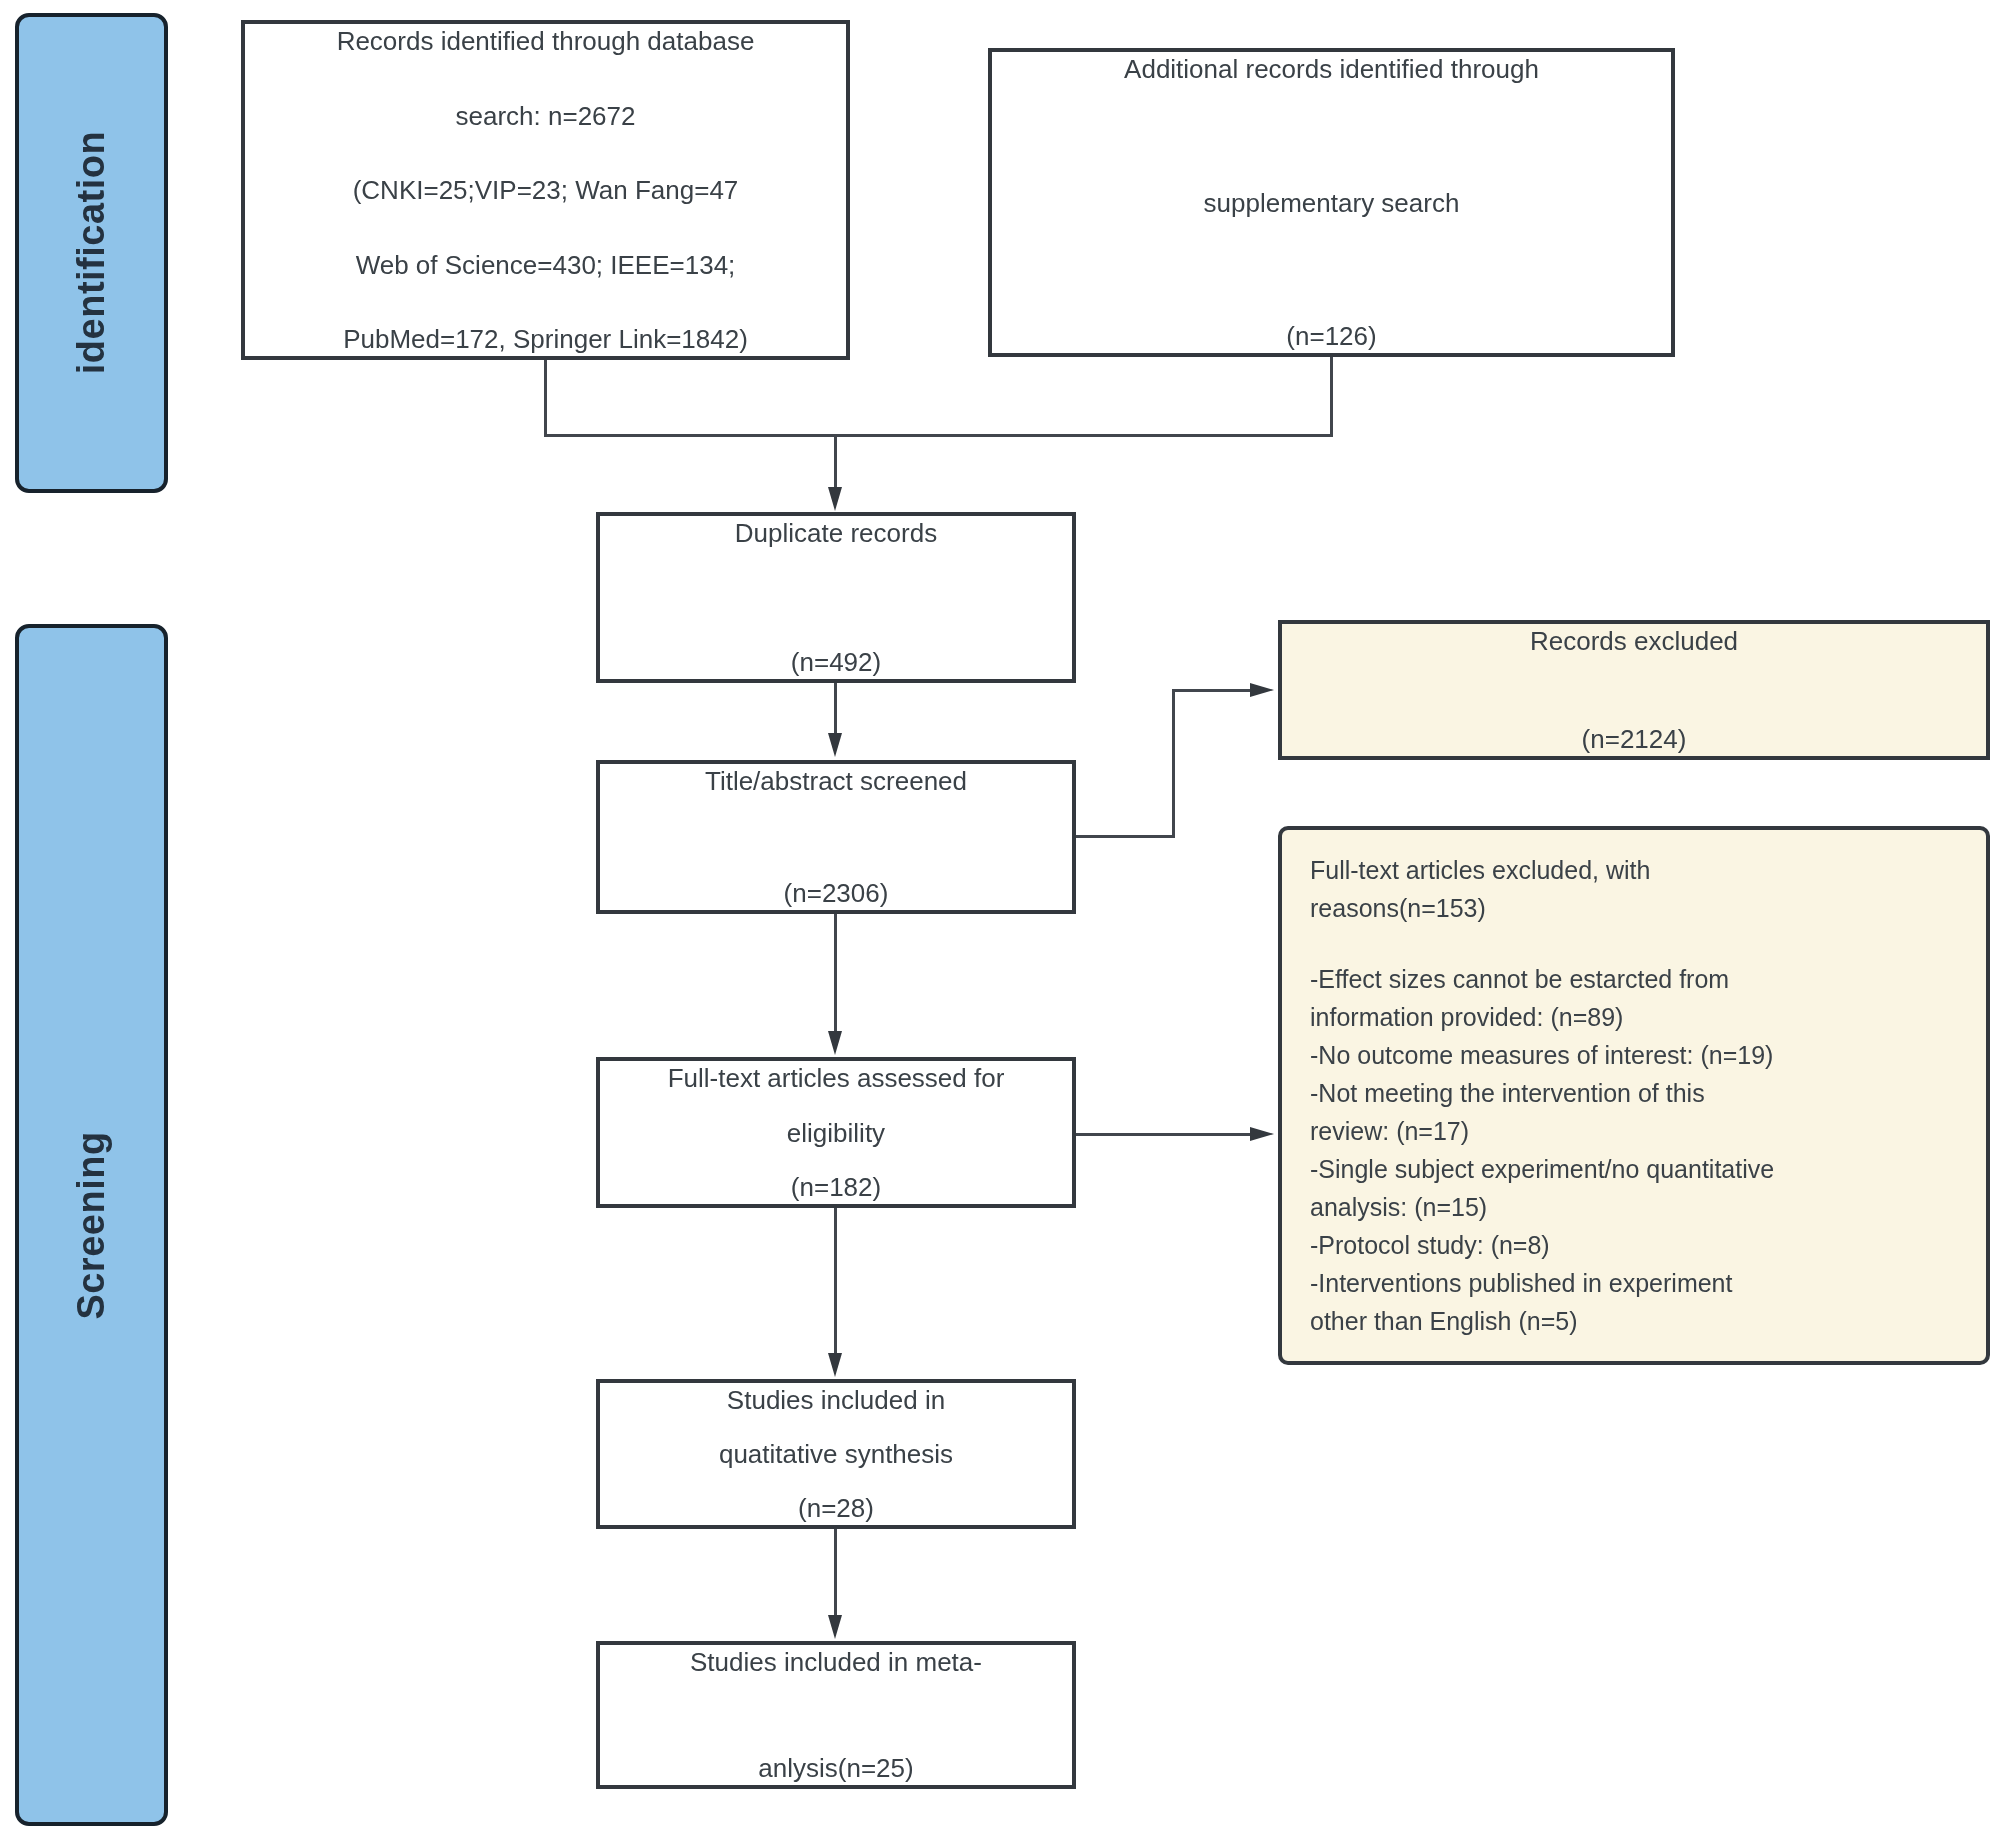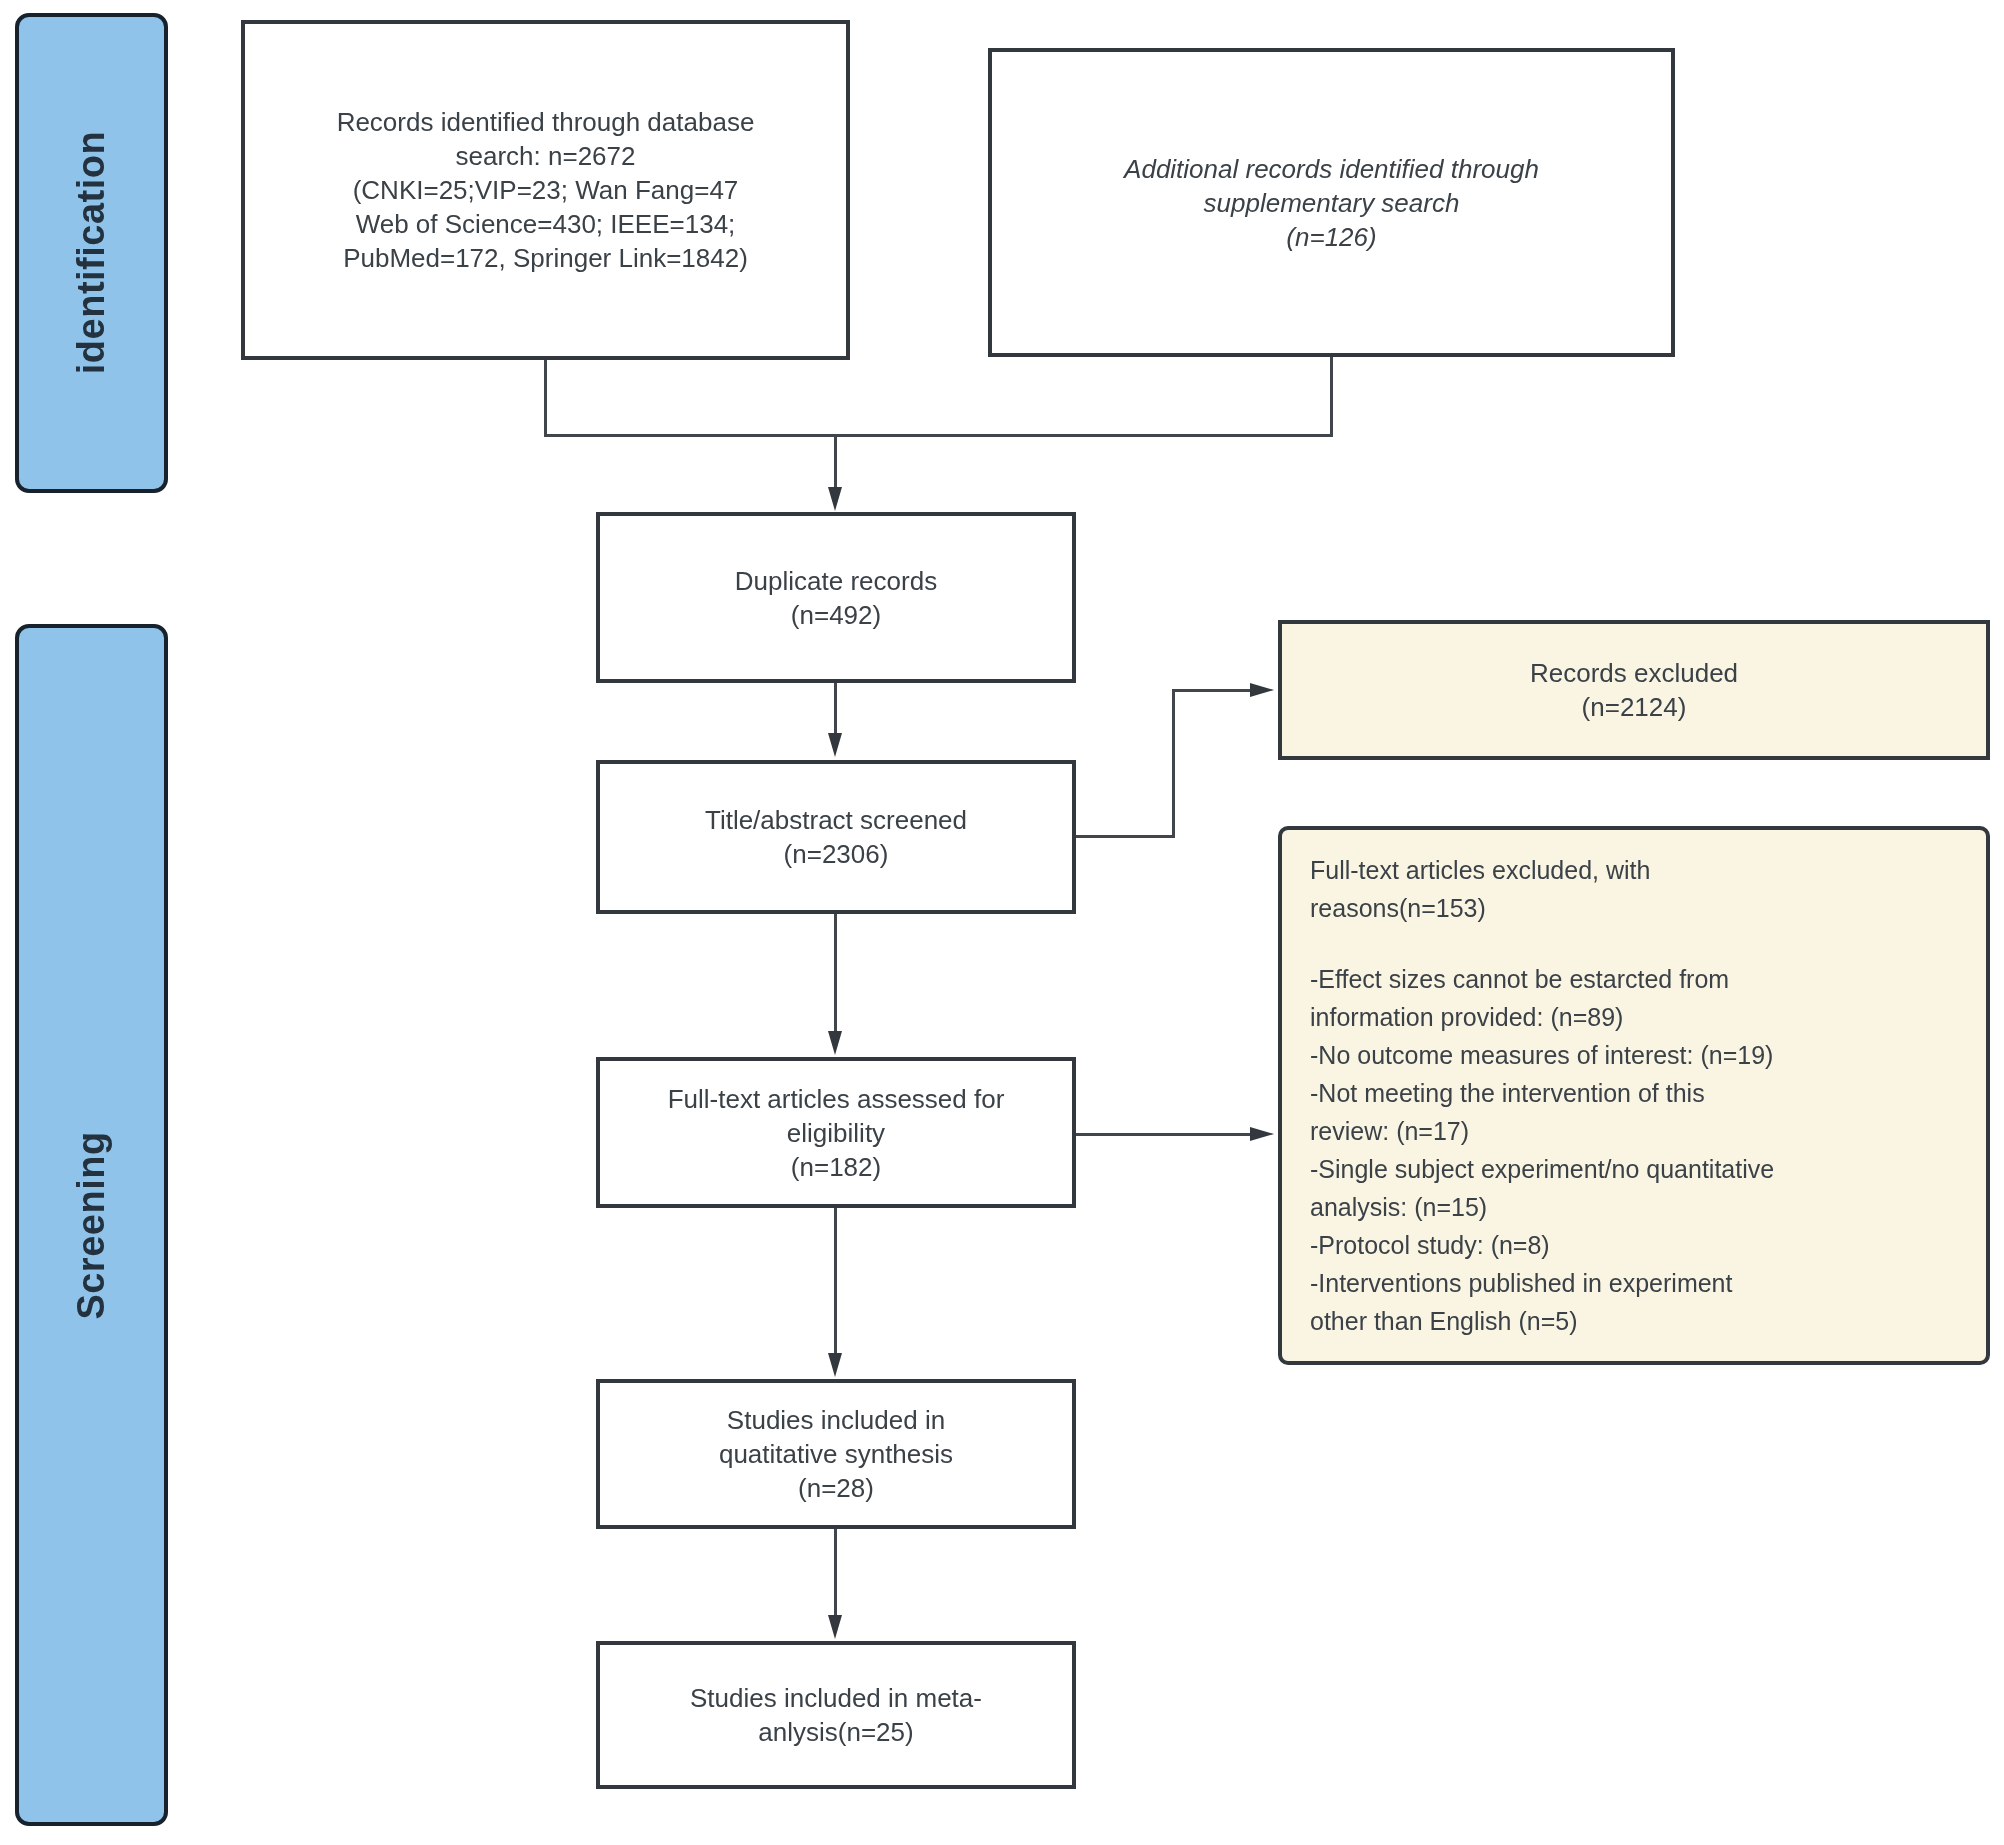--- a/index.html
+++ b/index.html
@@ -37,21 +37,21 @@
   }
   
   .node {
     position: absolute;
     background: #ffffff;
     border: 4px solid #33383e;
     box-sizing: border-box;
     display: flex;
     flex-direction: column;
     align-items: center;
-    justify-content: center;
+    justify-content: space-between;
     text-align: center;
   }
   .node .ln {
     font-size: 26px;
     line-height: 34px;
     white-space: nowrap;
     color: #3a4147;
   }
   .beige {
     background: #faf5e3;
@@ -101,21 +101,21 @@
   </div>
 
   <div class="node" style="left:241px; top:20px; width:609px; height:340px;">
     <div class="ln">Records identified through database</div>
     <div class="ln">search: n=2672</div>
     <div class="ln">(CNKI=25;VIP=23; Wan Fang=47</div>
     <div class="ln">Web of Science=430; IEEE=134;</div>
     <div class="ln">PubMed=172, Springer Link=1842)</div>
   </div>
 
-  <div class="node" style="left:988px; top:48px; width:687px; height:309px;font-style:italic;">
+  <div class="node" style="left:988px; top:48px; width:687px; height:309px;">
     <div class="ln">Additional records identified through</div>
     <div class="ln">supplementary search</div>
     <div class="ln">(n=126)</div>
   </div>
 
   <div class="cline" style="left:544px; top:360px; width:3px; height:77px;"></div>
   <div class="cline" style="left:1330px; top:357px; width:3px; height:79px;"></div>
   <div class="cline" style="left:544px; top:434px; width:789px; height:3px;"></div>
   <div class="cline" style="left:834px; top:434px; width:3px; height:55px;"></div>
   <div class="ar-d" style="left:828px; top:487px;"></div>

